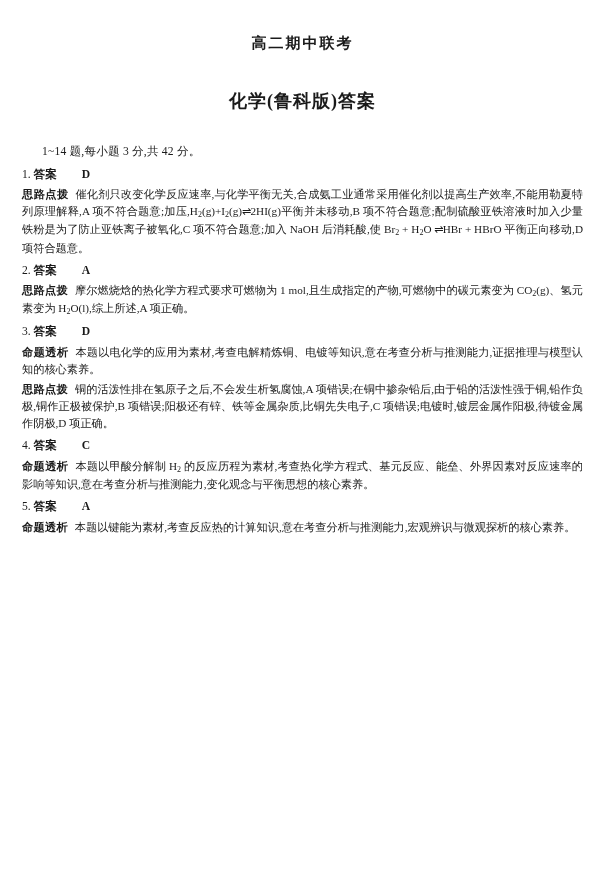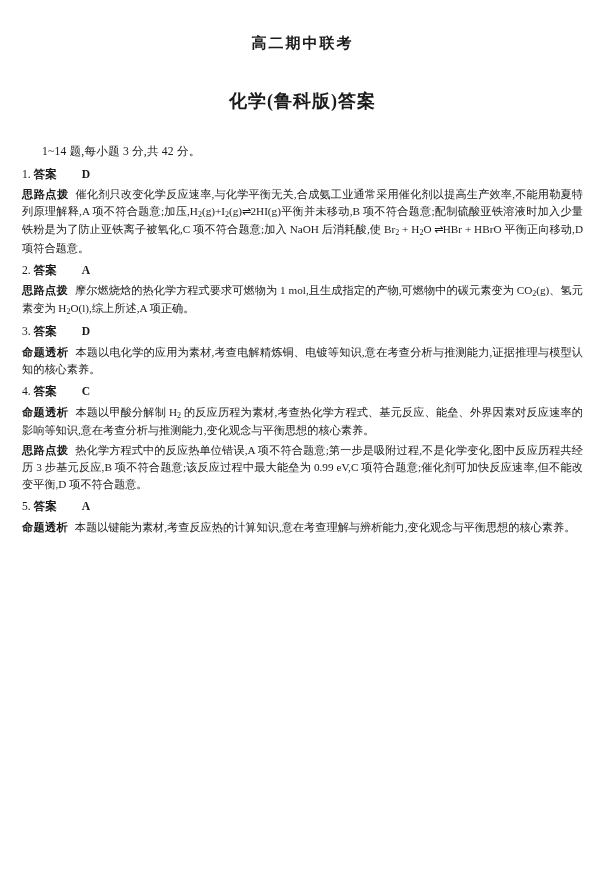--- a/index.html
+++ b/index.html
@@ -112,45 +112,45 @@
     <div>
       <div class="ans-row">
         <span>3.</span>
         <span class="ans-label">答案</span>
         <span class="ans-val">D</span>
       </div>
       <div class="blk">
         <span class="blk-head">命题透析</span>
         <span class="blk-body">本题以电化学的应用为素材,考查电解精炼铜、电镀等知识,意在考查分析与推测能力,证据推理与模型认知的核心素养。</span>
       </div>
+      <div class="blk">
+        <span class="blk-head">思路点拨</span>
+        <span class="blk-body">铜的活泼性排在氢原子之后,不会发生析氢腐蚀,A 项错误;在铜中掺杂铅后,由于铅的活泼性强于铜,铅作负极,铜作正极被保护,B 项错误;阳极还有锌、铁等金属杂质,比铜先失电子,C 项错误;电镀时,镀层金属作阳极,待镀金属作阴极,D 项正确。</span>
+      </div>
     </div>
 
     <div>
       <div class="ans-row">
         <span>4.</span>
         <span class="ans-label">答案</span>
         <span class="ans-val">C</span>
       </div>
       <div class="blk">
         <span class="blk-head">命题透析</span>
         <span class="blk-body">本题以甲酸分解制 H<sub>2</sub> 的反应历程为素材,考查热化学方程式、基元反应、能垒、外界因素对反应速率的影响等知识,意在考查分析与推测能力,变化观念与平衡思想的核心素养。</span>
       </div>
-      <div class="blk">
-        <span class="blk-head">思路点拨</span>
-        <span class="blk-body">热化学方程式中的反应热单位错误,A 项不符合题意;第一步是吸附过程,不是化学变化,图中反应历程共经历 3 步基元反应,B 项不符合题意;该反应过程中最大能垒为 0.99 eV,C 项符合题意;催化剂可加快反应速率,但不能改变平衡,D 项不符合题意。</span>
-      </div>
     </div>
 
     <div>
       <div class="ans-row">
         <span>5.</span>
         <span class="ans-label">答案</span>
         <span class="ans-val">A</span>
       </div>
       <div class="blk">
         <span class="blk-head">命题透析</span>
-        <span class="blk-body">本题以键能为素材,考查反应热的计算知识,意在考查理解与辨析能力,变化观念与平衡思想的核心素养。</span>
+        <span class="blk-body">本题以键能为素材,考查反应热的计算知识,意在考查分析与推测能力,宏观辨识与微观探析的核心素养。</span>
       </div>
     </div>
 
   </div>
 
 </div>
 
 </body></html>

